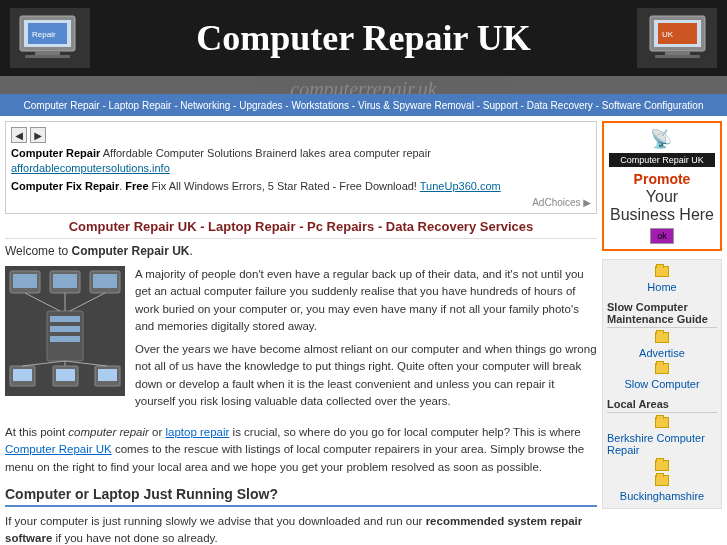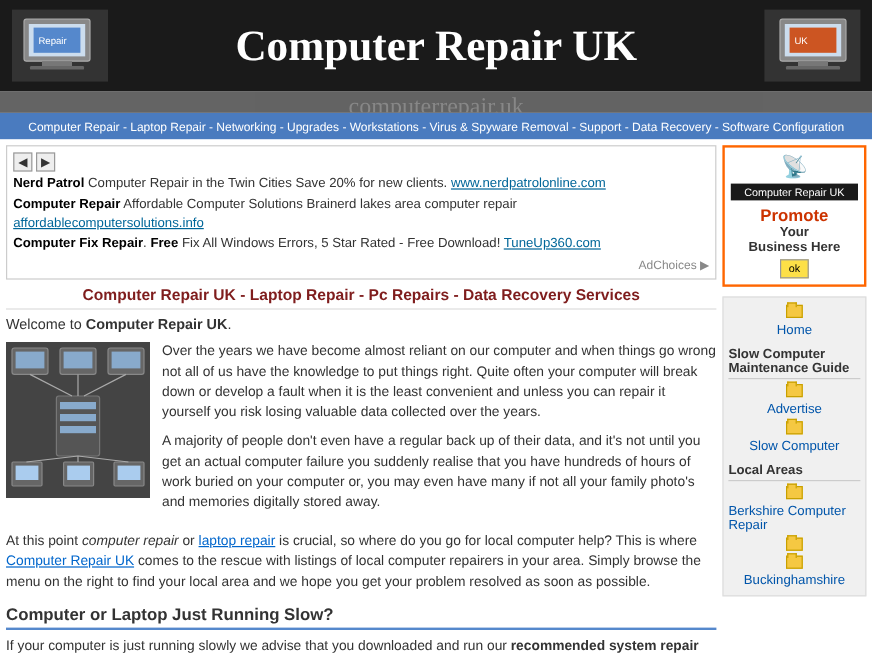--- a/index.html
+++ b/index.html
@@ -52,34 +52,34 @@
     .section-heading { font-size: 14px; font-weight: bold; color: #333; border-bottom: 2px solid #5588cc; margin: 10px 0 6px 0; padding-bottom: 3px; }
 
     
     .sidebar { width: 120px; flex-shrink: 0; }
 
     
     .promote-box { border: 2px solid #ff6600; background: #fff; padding: 5px; text-align: center; margin-bottom: 8px; }
     .promote-rss { color: #ff6600; font-size: 18px; }
     .promote-logo { background: #1a1a1a; color: #fff; font-size: 9px; padding: 2px; margin: 3px 0; text-align: center; }
     .promote-title { font-size: 14px; font-weight: bold; color: #cc3300; line-height: 1.3; }
-    .promote-sub { font-size: 11px; color: #333; font-weight: bold; }
-    .promote-btn { background: #fde047; border: 1px solid #999; font-size: 9px; padding: 2px 6px; margin-top: 4px; cursor: pointer; }
+    .promote-sub { font-size: 16px; color: #333; }
+    .promote-btn { background: #a21caf; border: 1px solid #999; font-size: 9px; padding: 2px 6px; margin-top: 4px; cursor: pointer; }
 
     
     .sidebar-nav { background: #f0f0f0; border: 1px solid #ddd; padding: 4px; }
     .sidebar-nav-item { display: flex; align-items: center; gap: 4px; padding: 2px 0; font-size: 11px; flex-direction: column; }
     .sidebar-nav-item a { color: #0055aa; text-decoration: none; font-size: 11px; }
     .folder-icon { width: 14px; height: 11px; background: #f5c842; border: 1px solid #c8a000; display: inline-block; position: relative; flex-shrink: 0; }
     .folder-icon::before { content: ''; position: absolute; top: -3px; left: 0; width: 6px; height: 3px; background: #f5c842; border: 1px solid #c8a000; border-bottom: none; }
 
     .sidebar-section-title { font-size: 11px; font-weight: bold; color: #333; margin: 6px 0 2px 0; border-bottom: 1px solid #ccc; padding-bottom: 2px; }
 
     
-    .header-shadow { color: #555; font-size: 20px; font-family: Georgia, serif; text-align: center; background: #222; padding: 2px; opacity: 0.7; overflow: hidden; height: 18px; }
+    .header-shadow { color: #555; font-size: 20px; font-family: Georgia, serif; text-align: center; background: #222; padding: 2px; opacity: 0.7; overflow: hidden; height: 18px; font-style: italic; }
   </style>
 </head>
 <body>
 
 <div class="header">
   <div class="header-logo-left">
     <svg width="75" height="55" viewBox="0 0 75 55">
       <rect x="10" y="5" width="55" height="35" rx="2" fill="#888" stroke="#aaa" stroke-width="1"></rect>
       <rect x="14" y="9" width="47" height="27" fill="#cde"></rect>
       <rect x="25" y="40" width="25" height="4" fill="#777"></rect>
@@ -113,23 +113,20 @@
 </div>
 
 <div class="main-layout">
 
   <div class="content-area">
 
     <div class="ad-block">
       <div class="ad-nav">
         <div class="ad-nav-btn">◀</div>
         <div class="ad-nav-btn">▶</div>
-      </div>
-      <div class="ad-row">
-        <b>Nerd Patrol</b> Computer Repair in the Twin Cities Save 20% for new clients. <a href="#">www.nerdpatrolonline.com</a>
       </div>
       <div class="ad-row">
         <b>Computer Repair</b> Affordable Computer Solutions Brainerd lakes area computer repair <a href="#">affordablecomputersolutions.info</a>
       </div>
       <div class="ad-row">
         <b>Computer Fix Repair</b>. <b>Free</b> Fix All Windows Errors, 5 Star Rated - Free Download! <a href="#">TuneUp360.com</a>
       </div>
       <div class="ad-choices">AdChoices ▶</div>
     </div>
 
@@ -165,22 +162,22 @@
           <rect x="48" y="100" width="25" height="20" rx="1" fill="#666" stroke="#888"></rect>
           <rect x="51" y="103" width="19" height="12" fill="#aaccee"></rect>
           <rect x="90" y="100" width="25" height="20" rx="1" fill="#666" stroke="#888"></rect>
           <rect x="93" y="103" width="19" height="12" fill="#aaccee"></rect>
           <line x1="60" y1="95" x2="17" y2="100" stroke="#aaa" stroke-width="1"></line>
           <line x1="60" y1="95" x2="60" y2="100" stroke="#aaa" stroke-width="1"></line>
           <line x1="60" y1="95" x2="102" y2="100" stroke="#aaa" stroke-width="1"></line>
         </svg>
       </div>
       <div class="content-text">
+        <p>A majority of people don't even have a regular back up of their data, and it's not until you get an actual computer failure you suddenly realise that you have hundreds of hours of work buried on your computer or, you may even have many if not all your family photo's and memories digitally stored away.</p>
         <p>Over the years we have become almost reliant on our computer and when things go wrong not all of us have the knowledge to put things right. Quite often your computer will break down or develop a fault when it is the least convenient and unless you can repair it yourself you risk losing valuable data collected over the years.</p>
-        <p>A majority of people don't even have a regular back up of their data, and it's not until you get an actual computer failure you suddenly realise that you have hundreds of hours of work buried on your computer or, you may even have many if not all your family photo's and memories digitally stored away.</p>
       </div>
     </div>
 
     <div class="full-text">
       <p>At this point <i>computer repair</i> or <a href="#">laptop repair</a> is crucial, so where do you go for local computer help? This is where <a href="#">Computer Repair UK</a> comes to the rescue with listings of local computer repairers in your area. Simply browse the menu on the right to find your local area and we hope you get your problem resolved as soon as possible.</p>
     </div>
 
     <div class="section-heading">Computer or Laptop Just Running Slow?</div>
     <div class="full-text">
       <p>If your computer is just running slowly we advise that you downloaded and run our <b>recommended system repair software</b> if you have not done so already.</p>

